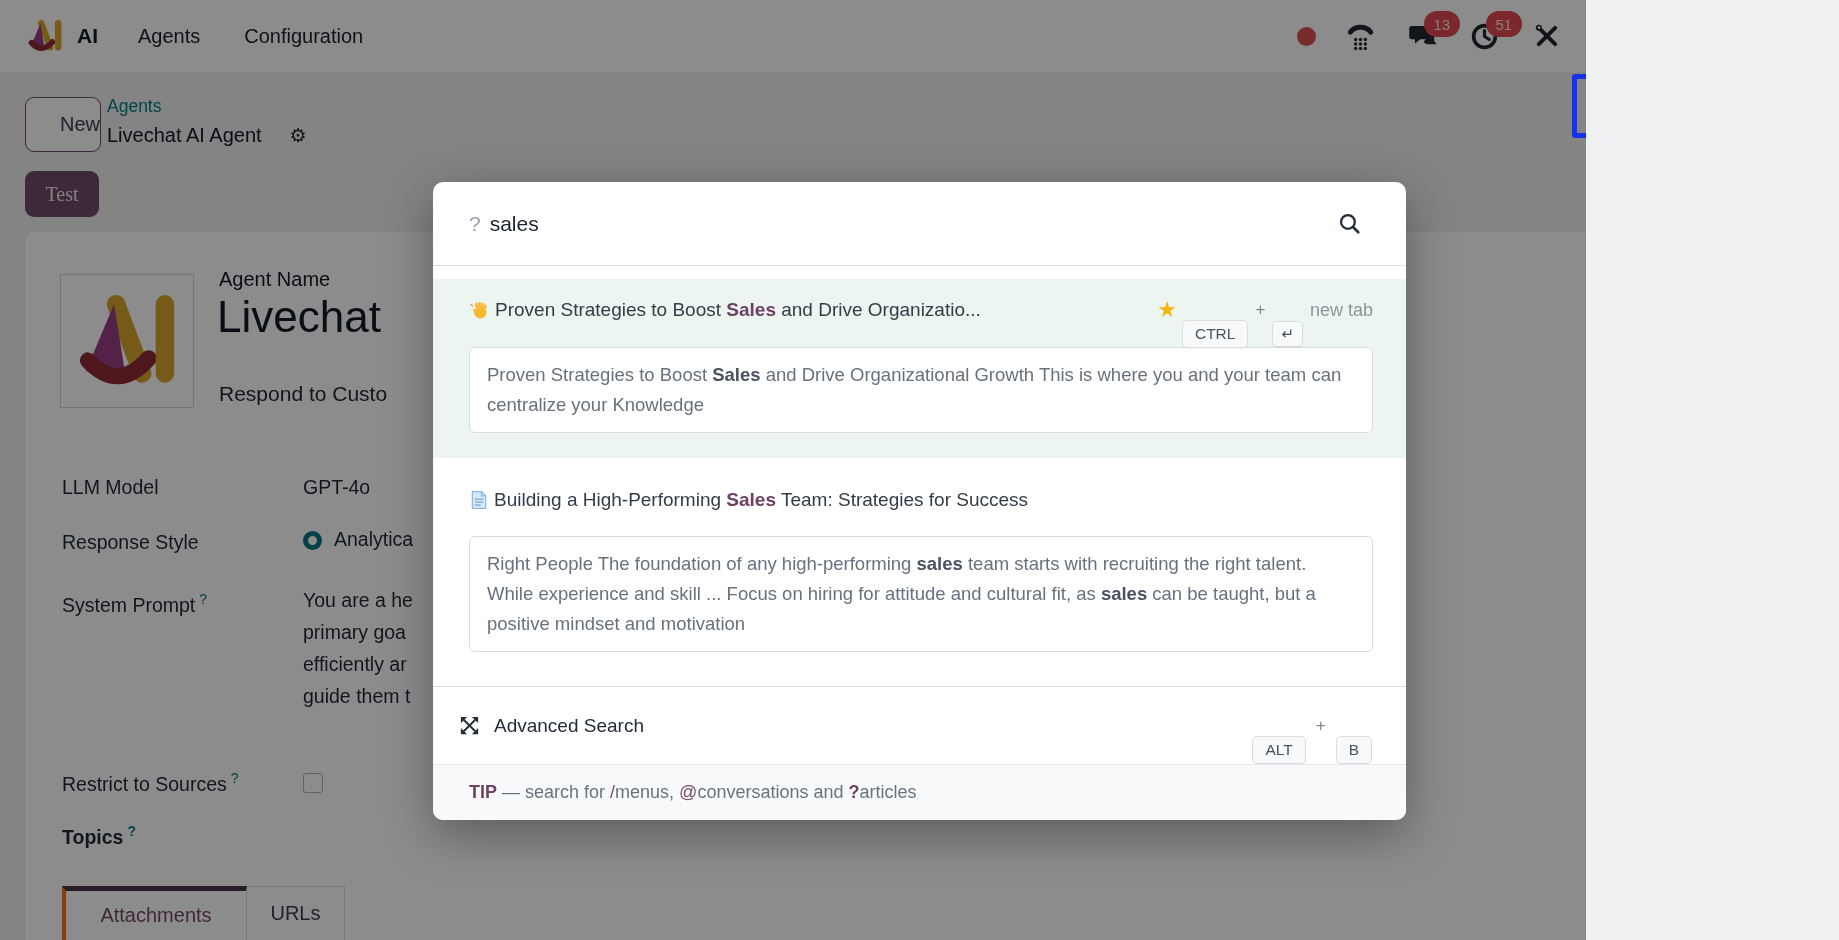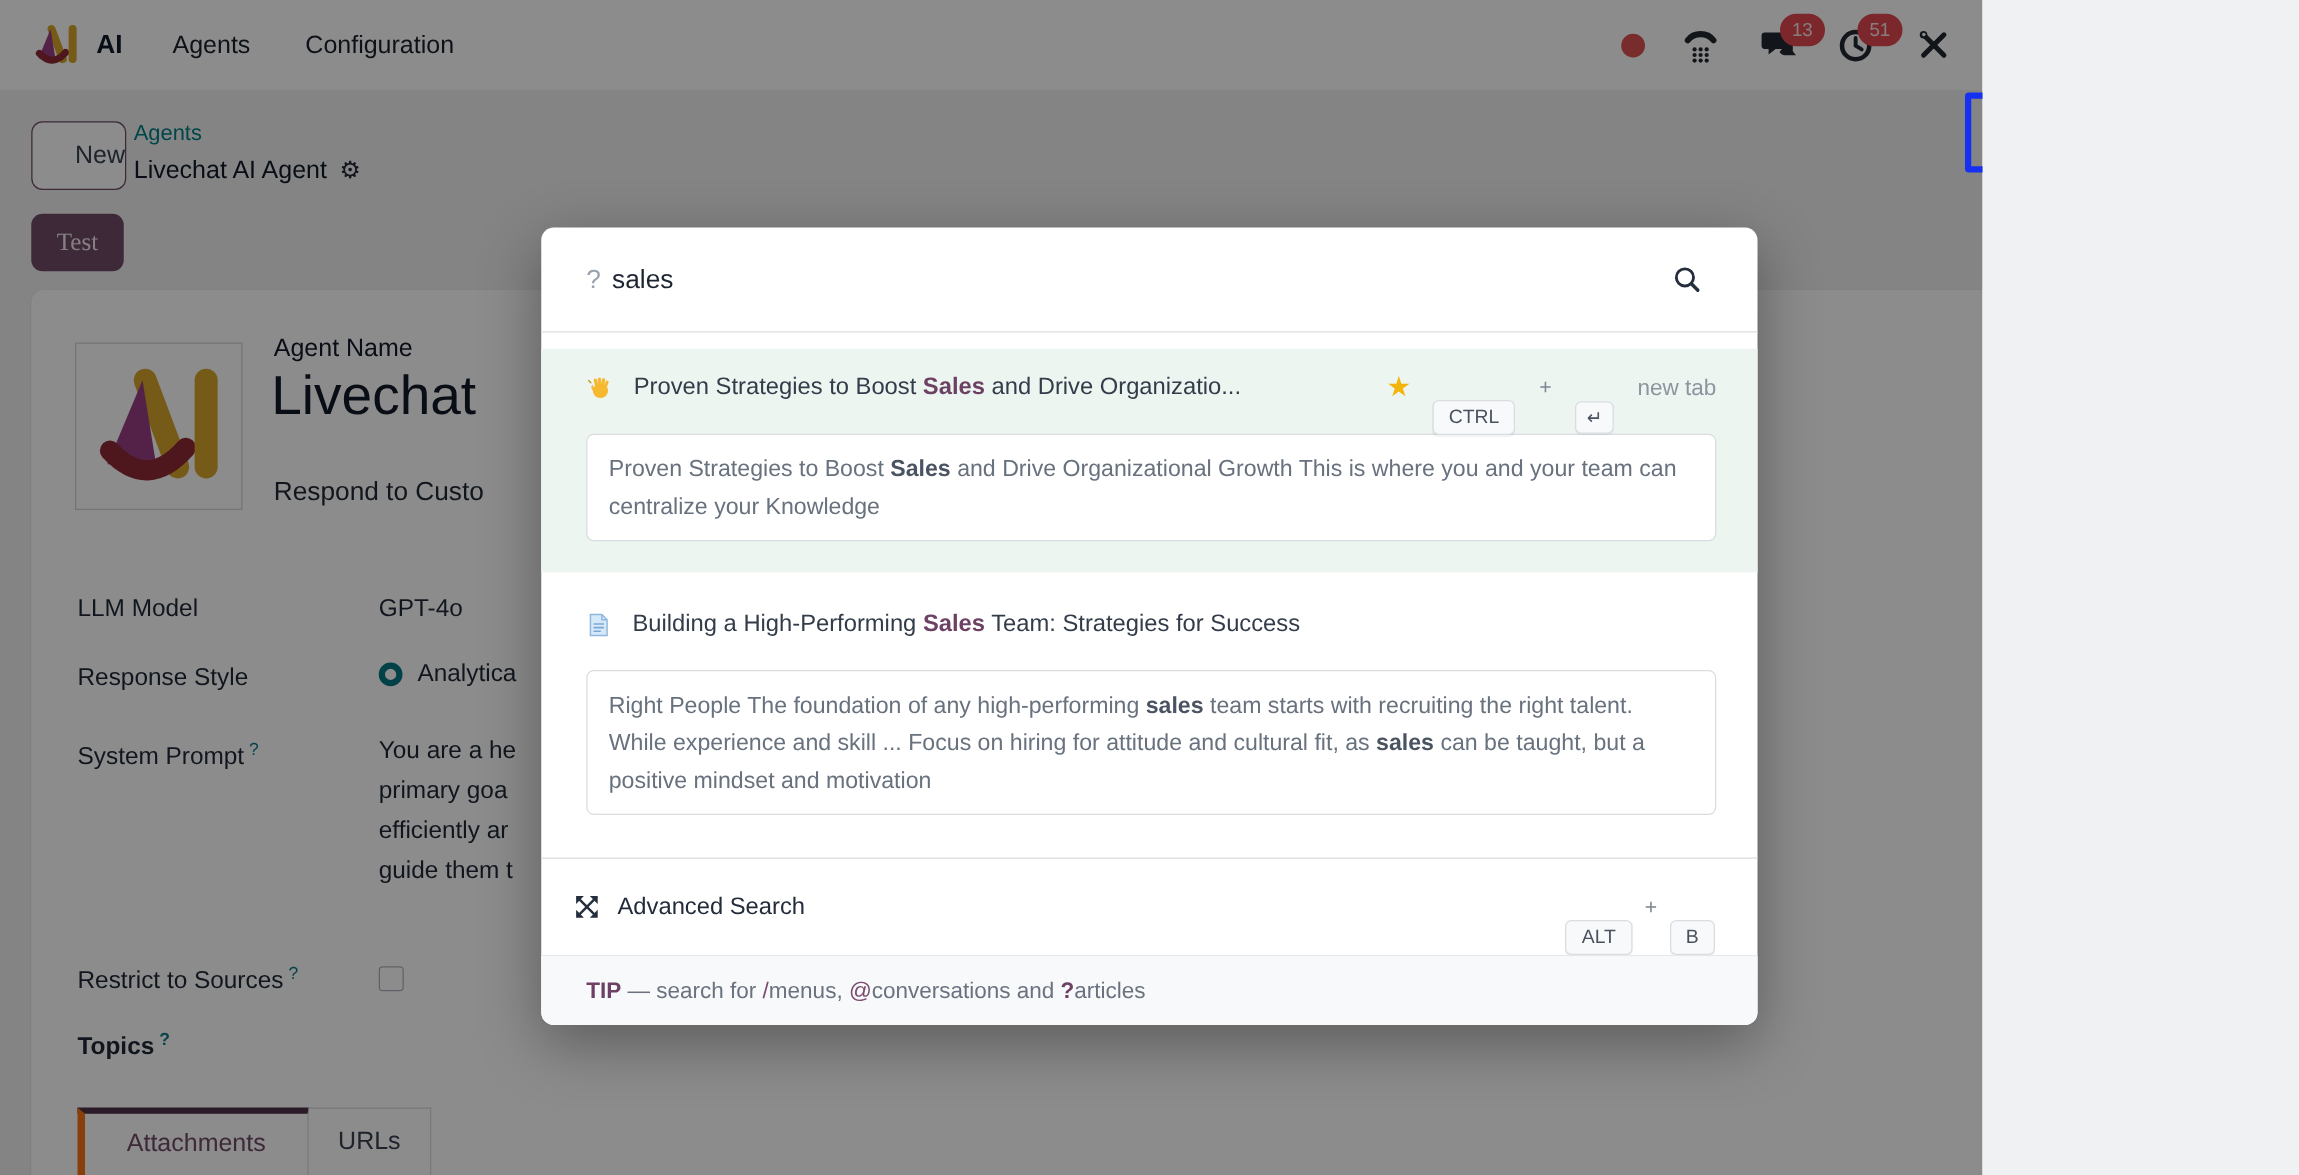--- a/index.html
+++ b/index.html
@@ -18,21 +18,21 @@
   .nav-icon-btn { position:relative; width:34px; height:34px; display:flex; align-items:center; justify-content:center; }
   .nav-badge { position:absolute; top:-8px; left:18px; min-width:36px; height:26px; background:#e0484f; color:#f6e3e4; border-radius:13px; font-size:15px; display:flex; align-items:center; justify-content:center; padding:0 8px; }
   .company-name { font-size:20px; color:#202938; }
   .avatar { width:41px; height:41px; border-radius:10px; overflow:visible; }
 
   
   .control-row { position:absolute; left:0; top:72px; width:1839px; height:90px; z-index:1; }
   .btn-new { position:absolute; left:25px; top:25px; width:76px; height:55px; background:#ffffff; border:1px solid #714B67; border-radius:9px; font-size:20px; color:#374151; font-family:"Liberation Sans",sans-serif; cursor:pointer;text-align:right; }
   .breadcrumbs { position:absolute; left:107px; top:24px; }
   .bc-parent { font-size:17.5px; color:#017E84; cursor:pointer; }
-  .bc-current { font-size:20px; color:#111827; margin-top:7px; display:flex; align-items:center; gap:10px; }
+  .bc-current { font-size:20px; color:#111827; margin-top:7px; display:flex; align-items:center; gap:28px; }
   .bc-gear { font-size:19px; color:#212832; cursor:pointer; }
   .bookmark-btn { position:absolute; left:1578px; top:80px; width:58px; height:52px; display:flex; align-items:center; justify-content:center; }
   .pager-text { position:absolute; left:1652px; top:93px; width:70px; text-align:center; font-size:20.5px; color:#36404d; }
   .pager-prev { position:absolute; left:1722px; top:84px; }
   .pager-next { position:absolute; left:1771px; top:84px; }
   .pager-btn { width:47px; height:46px; background:#e8eaee; border:none; border-radius:7px; display:flex; align-items:center; justify-content:center; cursor:pointer; }
 
   
   .btn-test { position:absolute; left:25px; top:171px; width:74px; height:46px; background:#714B67; color:#efe7ed; border:none; border-radius:9px; font-size:20px; font-family:Liberation Serif, serif; cursor:pointer; z-index:1; }
   .card { position:absolute; left:25px; top:232px; width:1789px; height:708px; background:#ffffff; border-radius:10px 10px 0 0; box-shadow:0 1px 3px rgba(0,0,0,0.08); z-index:1; }
@@ -42,38 +42,38 @@
   .agent-name-big { position:absolute; left:192px; top:60px; font-size:44px; color:#111827; white-space:nowrap; }
   .agent-subtitle { position:absolute; left:194px; top:150px; font-size:21px; color:#1f2733; white-space:nowrap; }
   .f-label { position:absolute; left:37px; font-size:19.5px; color:#1f2937; }
   .f-value { position:absolute; left:278px; font-size:19.5px; color:#1f2937; }
   .help-q { color:#0e7a87; font-size:14px; vertical-align:super; margin-left:4px; }
   .radio-teal { display:inline-block; width:19px; height:19px; border-radius:50%; border:5.5px solid #077784; background:#ffffff; vertical-align:-4px; margin-right:12px; }
   .prompt-lines { position:absolute; left:278px; top:352px; font-size:19.5px; line-height:32px; color:#1f2937; white-space:nowrap; }
   .checkbox { position:absolute; left:278px; top:541px; width:20px; height:20px; border:1px solid #aeb4bc; border-radius:3px; background:#fff; }
   .tabs { position:absolute; left:37px; top:654px; display:flex; }
   .tab { height:54px; display:flex; align-items:center; justify-content:center; font-size:20px; cursor:pointer; background:#fff; }
-  .tab-active { width:185px; border-top:5px solid #4f3147; border-left:6px solid #f97316; border-right:1px solid #d8dadc; color:#714B67; }
+  .tab-active { width:185px; border-top:5px solid #4f3147; border-left:4px solid #f97316; border-right:1px solid #d8dadc; color:#714B67; }
   .tab-idle { width:98px; border-top:1px solid #d8dadc; border-right:1px solid #d8dadc; color:#374151; }
 
   
   .overlay { position:absolute; inset:0; background:rgba(0,0,0,0.45); z-index:40; }
   .bm-highlight { position:absolute; left:1572px; top:74px; width:70px; height:64px; border:5px solid #1530F0; border-radius:3px; z-index:45; pointer-events:none; }
 
   
   .palette { position:absolute; left:433px; top:182px; width:973px; height:638px; background:#ffffff; border-radius:10px; box-shadow:0 14px 48px rgba(0,0,0,0.35); z-index:50; }
   .search-row { height:84px; display:flex; align-items:center; padding:0 44px 0 36px; border-bottom:1px solid #dcdfe3; }
   .q-prefix { font-size:21px; color:#9aa2ad; margin-right:9px; }
   .q-text { font-size:21px; color:#1b2430; }
   .search-row .mag { margin-left:auto; }
   .results { padding-top:13px; }
   .result { padding:8px 33px 25px 36px; }
   .result.selected { background:#EDF5F1; }
   .result2 { margin-top:13px; padding-top:6px; padding-bottom:0; }
-  .title-row { height:46px; display:flex; align-items:center; gap:17px; font-size:19px; color:#333c49; }
+  .title-row { height:46px; display:flex; align-items:center; gap:5px; font-size:19px; color:#333c49; }
   .title-text { white-space:nowrap; }
   .star { color:#F2B50D; font-size:22px; margin-left:auto; }
   .kbd { background:#f8f9fa; border:1px solid #d9dde2; border-radius:5px; padding:4px 12px; font-size:15.5px; color:#49525e; box-shadow:0 1px 1px rgba(0,0,0,0.05);margin-top:48px; }
   .kbd-sm { padding:3px 8px; font-size:15px; }
   .plus { color:#7d8591; font-size:17px; margin:0 2px; }
   .newtab { color:#8e949e; font-size:18px; margin-left:2px; }
   .preview { margin-top:14px; border:1px solid #d9dce0; border-radius:6px; background:#fff; padding:12px 17px; font-size:18.5px; line-height:30px; color:#68717e; }
   .result2 .preview { margin-top:13px; }
   .seg-hl { color:#6d4164; font-weight:bold; }
   .seg-b { color:#4a5361; font-weight:bold; }

